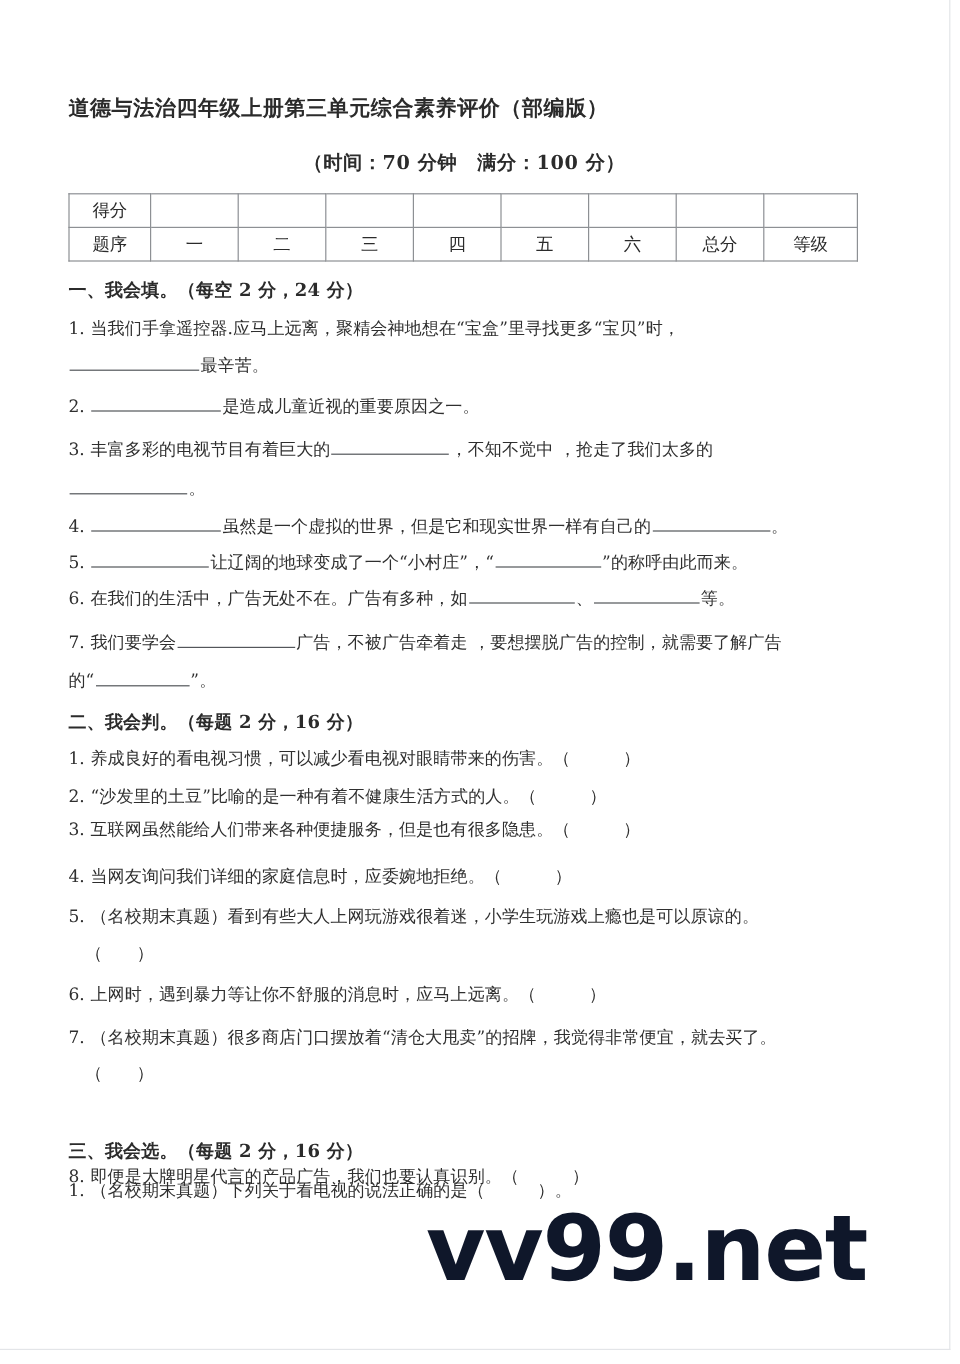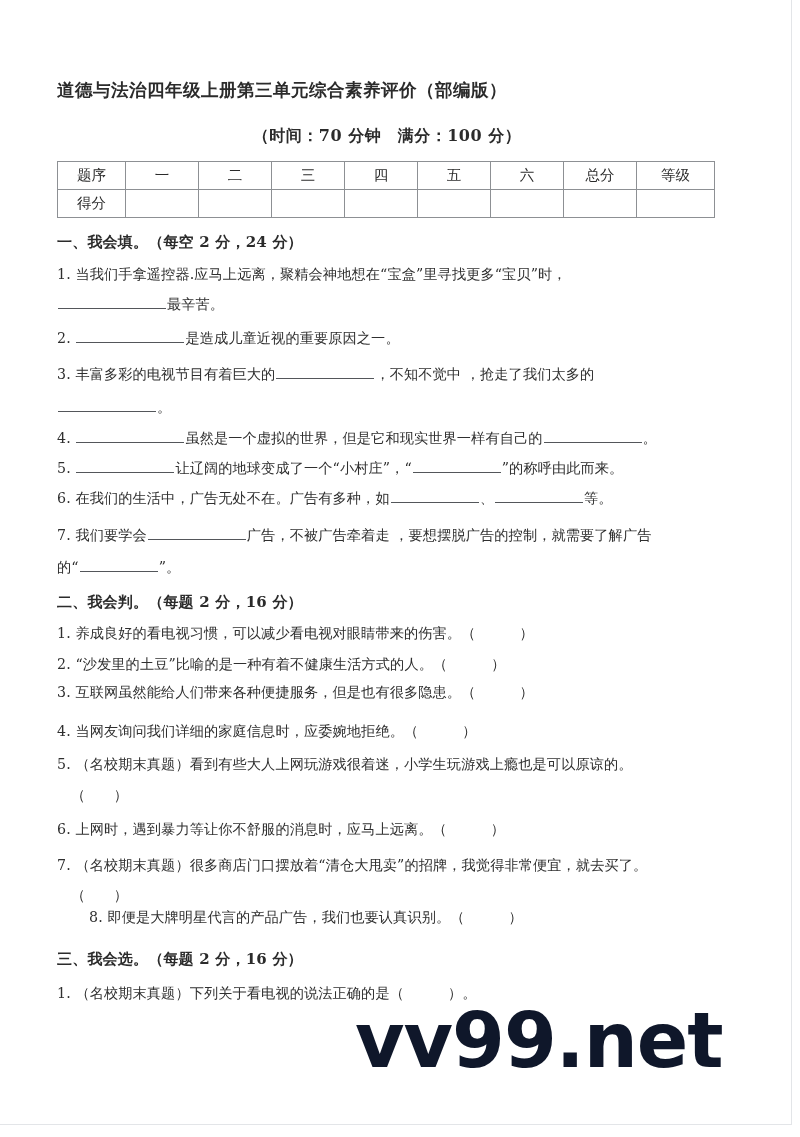--- a/index.html
+++ b/index.html
@@ -154,42 +154,42 @@
           <col class="c-num">
           <col class="c-num">
           <col class="c-num">
         <col class="c-num">
           <col class="c-num">
           <col class="c-num">
         <col class="c-total">
           <col class="c-grade">
       </colgroup>
       <tbody>
+        <tr>
+          <td>得分</td>
+          <td></td>
+          <td></td>
+          <td></td>
+          <td></td>
+          <td></td>
+          <td></td>
+          <td></td>
+          <td></td>
+        </tr>
         <tr>
           <td>题序</td>
           <td>一</td>
           <td>二</td>
           <td>三</td>
           <td>四</td>
           <td>五</td>
           <td>六</td>
           <td>总分</td>
           <td>等级</td>
         </tr>
-        <tr>
-          <td>得分</td>
-          <td></td>
-          <td></td>
-          <td></td>
-          <td></td>
-          <td></td>
-          <td></td>
-          <td></td>
-          <td></td>
-        </tr>
       </tbody>
     </table>
 
     <div class="section-head" style="top:233px;">一、我会填。（每空 2 分，24 分）</div>
 
     <div class="q" style="top:265px;">
       <span>1.</span>
       <span>当我们手拿遥控器.应马上远离，聚精会神地想在“宝盒”里寻找更多“宝贝”时，</span>
     </div>
     <div class="q" style="top:295px;">
@@ -268,21 +268,21 @@
     </div>
 
     <div class="q" style="top:856px;">
       <span>7.</span>
       <span>（名校期末真题）很多商店门口摆放着“清仓大甩卖”的招牌，我觉得非常便宜，就去买了。</span>
     </div>
     <div class="q indent" style="top:886px;">
       <span>（　　）</span>
     </div>
 
-    <div class="q" style="top:908px;margin-left:32px;">
+    <div class="q" style="top:972px;">
       <span>8.</span>
       <span>即便是大牌明星代言的产品广告，我们也要认真识别。（</span><span class="paren"></span><span>）</span>
     </div>
 
     <div class="section-head" style="top:950px;">三、我会选。（每题 2 分，16 分）</div>
 
     <div class="q" style="top:984px;">
       <span>1.</span>
       <span>（名校期末真题）下列关于看电视的说法正确的是（</span><span class="paren"></span><span>）。</span>
     </div>

